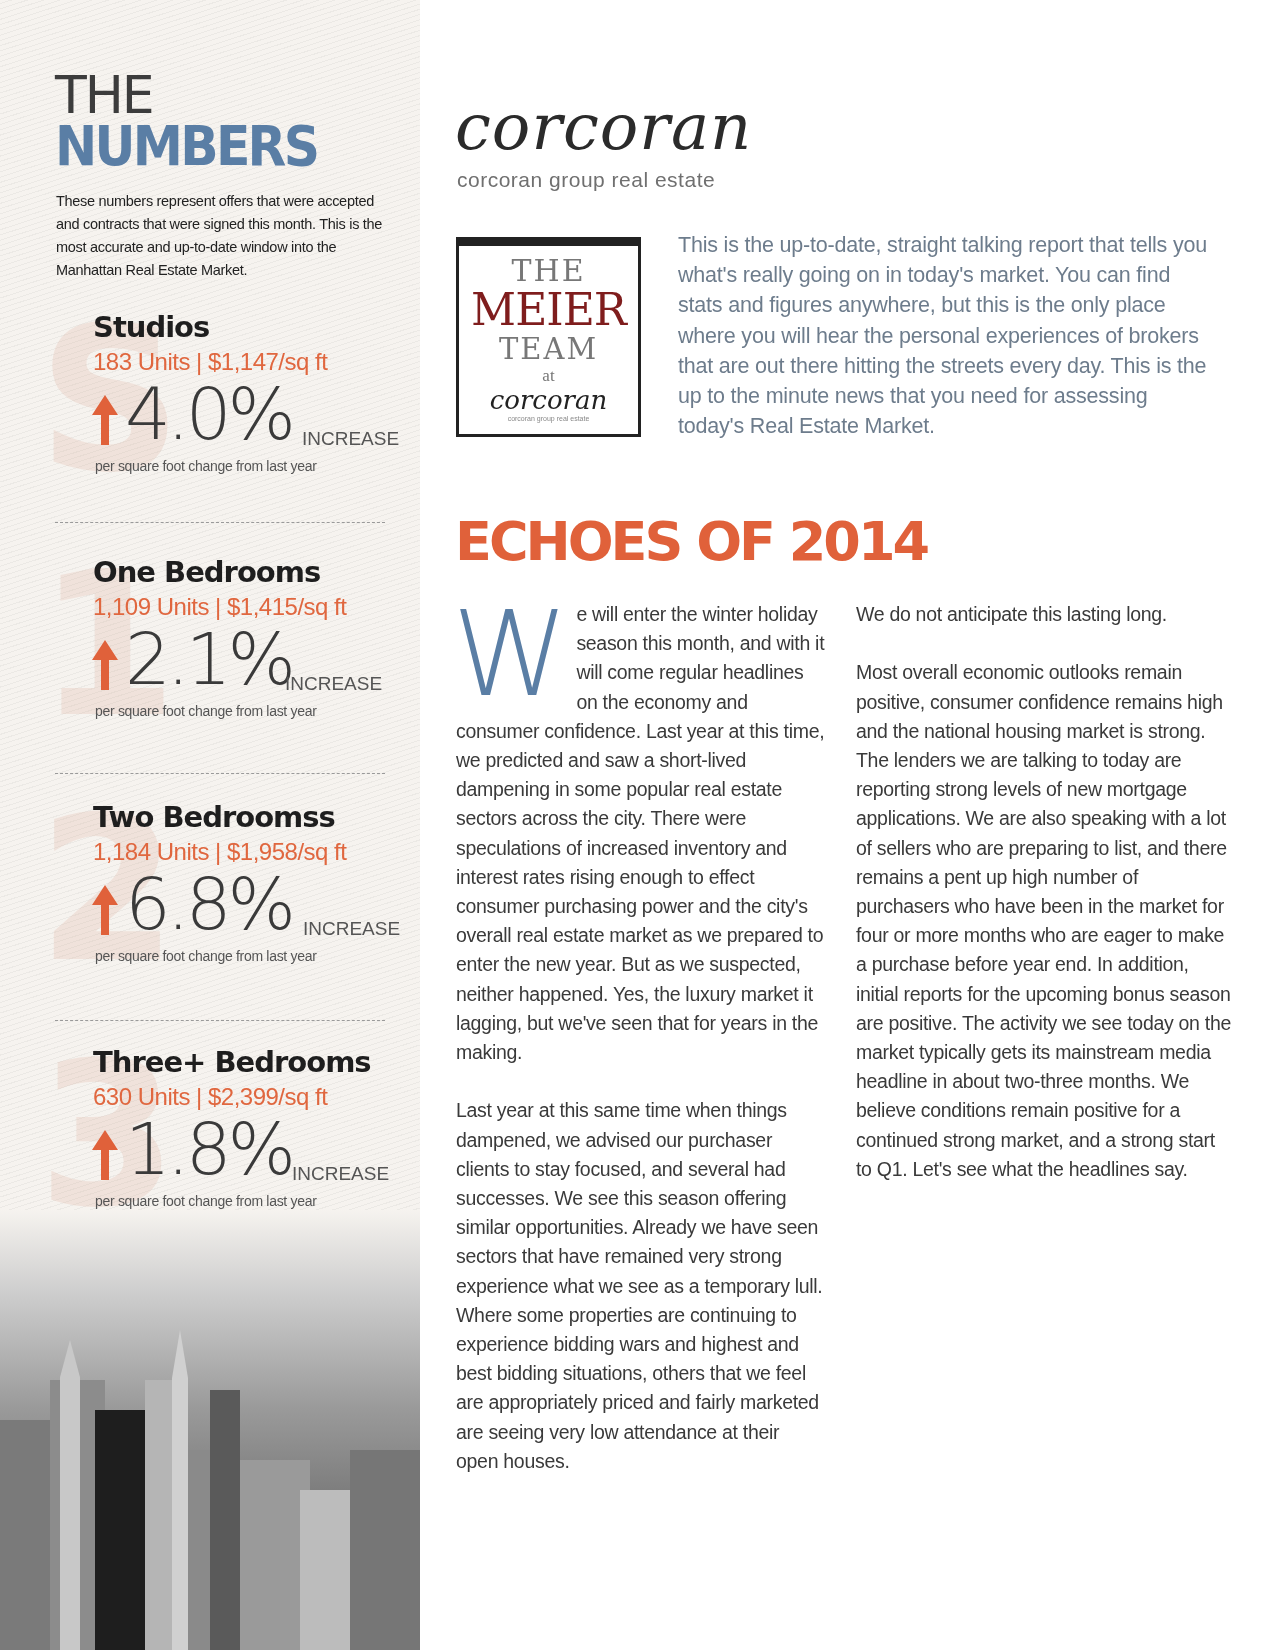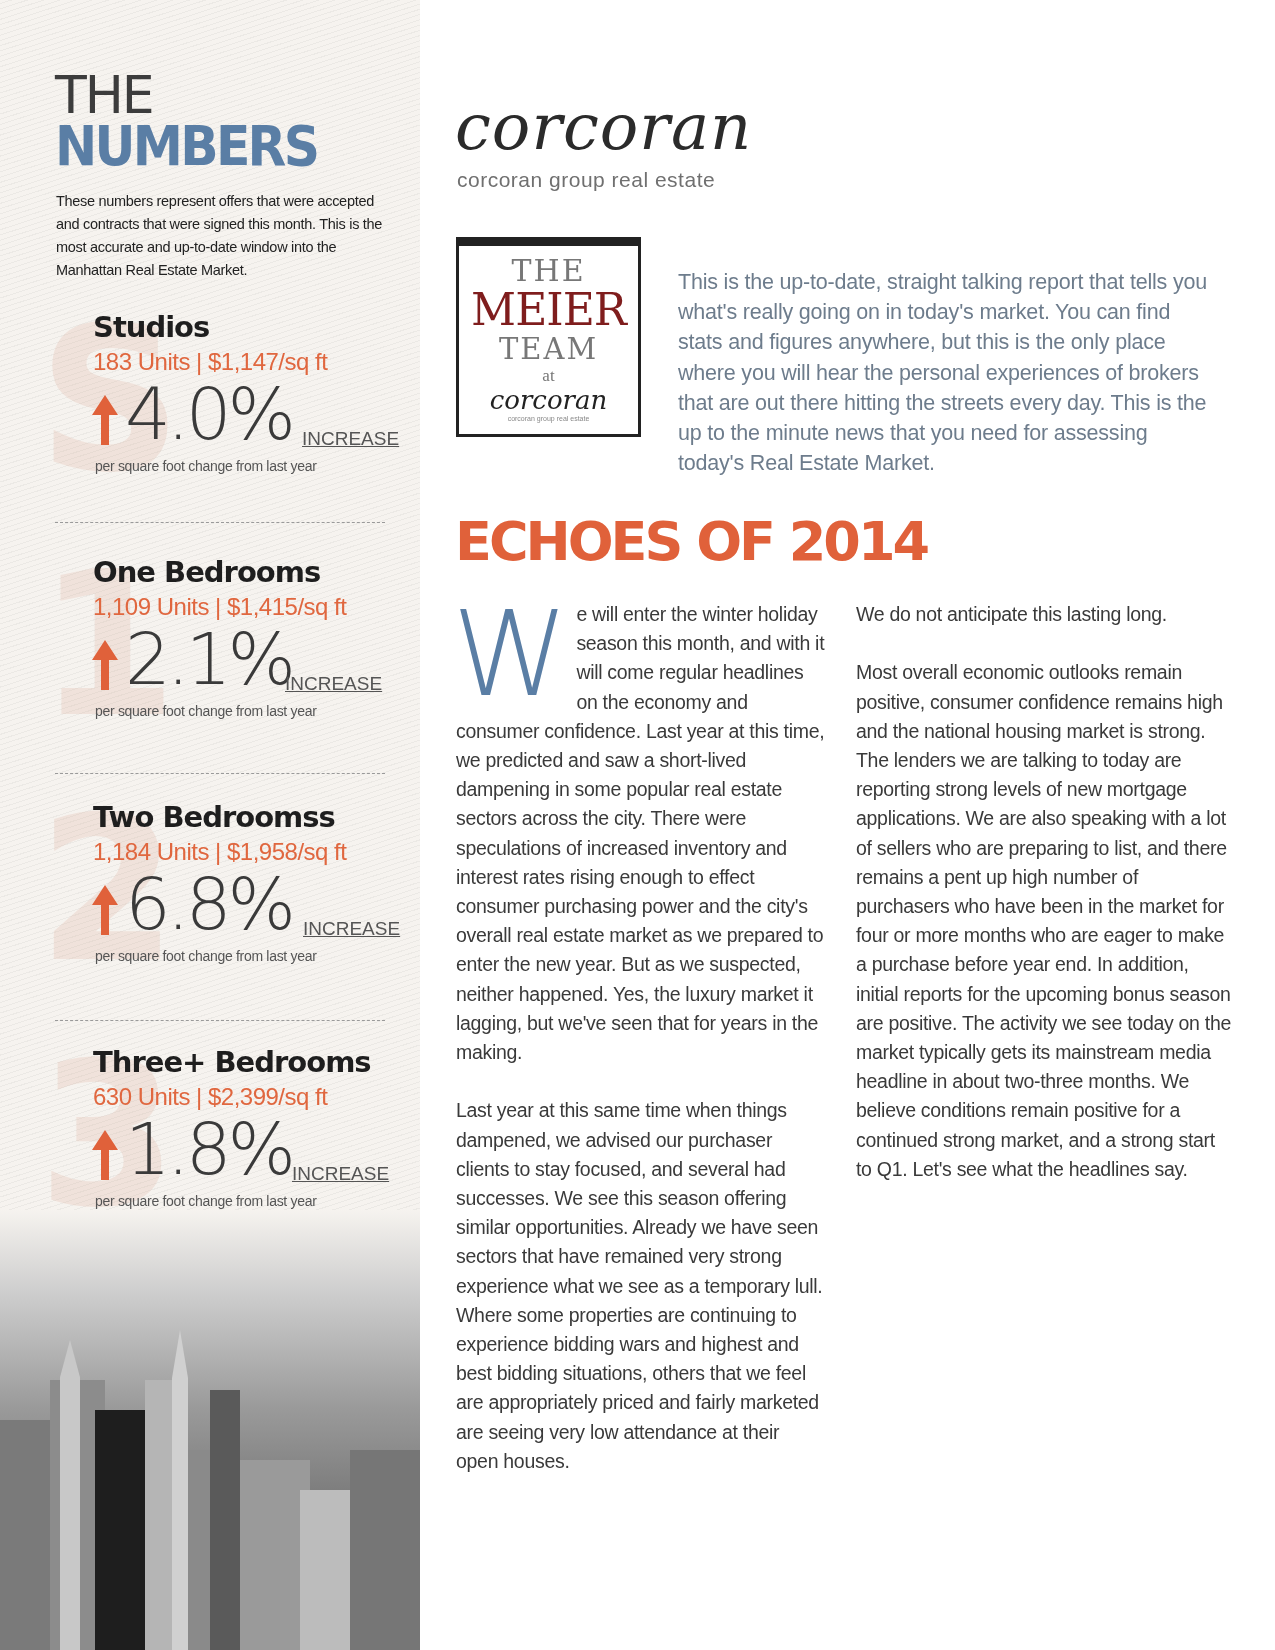--- a/index.html
+++ b/index.html
@@ -20,21 +20,21 @@
 
   .stat { position: absolute; left: 0; width: 420px; height: 230px; }
   .stat .ghost {
     position: absolute; left: 38px; top: 0; font-family: "DejaVu Sans", sans-serif; font-weight: 700;
     font-size: 200px; line-height: 1; color: rgba(220,170,150,0.22);
   }
   .stat .name { position: absolute; left: 93px; top: 10px; font-family: "DejaVu Sans", sans-serif; font-weight: 700; font-size: 29px; color: #1e1e1e; letter-spacing: -1px; }
   .stat .units { position: absolute; left: 93px; top: 48px; font-size: 24px; color: #e0673f; letter-spacing: -0.5px; }
   .stat .arrow { position: absolute; left: 92px; top: 95px; width: 26px; height: 50px; }
   .stat .pct { position: absolute; left: 125px; top: 78px; font-family: "DejaVu Sans", sans-serif; font-weight: 200; font-size: 72px; color: #3a3a3a; letter-spacing: -4px; line-height: 1; }
-  .stat .inc { position: absolute; top: 128px; font-size: 19px; color: #555; letter-spacing: 0; text-decoration: underline; }
+  .stat .inc { position: absolute; top: 128px; font-size: 19px; color: #555; letter-spacing: 0; }
   .stat .sub { position: absolute; left: 95px; top: 158px; font-size: 14px; color: #555; letter-spacing: -0.3px; }
   .divider { position: absolute; left: 55px; width: 330px; border-top: 1.5px dashed #9a9a9a; }
 
   .city {
     position: absolute; left: 0; top: 1210px; width: 420px; height: 440px;
     background: linear-gradient(180deg, rgba(246,243,239,1) 0%, #cfcfcf 18%, #9a9a9a 45%, #6d6d6d 75%, #5a5a5a 100%);
   }
   .city .bld { position: absolute; bottom: 0; }
 
   
@@ -42,21 +42,21 @@
   .logo-sub { position: absolute; left: 457px; top: 168px; font-size: 21px; color: #707070; letter-spacing: 0.5px; }
 
   .meier { position: absolute; left: 456px; top: 237px; width: 185px; height: 200px; border: 3px solid #222; border-top-width: 9px; background: #fff; text-align: center; }
   .meier .m1 { display: block; margin-top: 8px; font-family: "DejaVu Serif", serif; font-size: 30px; color: #777; letter-spacing: 2px; line-height: 34px; }
   .meier .m2 { display: block; font-family: "DejaVu Serif", serif; font-size: 44px; color: #7f1d1d; line-height: 44px; letter-spacing: -1px; }
   .meier .m3 { display: block; font-family: "DejaVu Serif", serif; font-size: 29px; color: #777; line-height: 34px; letter-spacing: 2px; }
   .meier .m4 { display: block; font-family: Liberation Serif, serif; font-size: 17px; color: #777; line-height: 20px; }
   .meier .m5 { display: block; font-family: "DejaVu Serif", serif; font-style: italic; font-size: 26px; color: #222; line-height: 28px; }
   .meier .m6 { display: block; font-size: 7px; color: #888; line-height: 10px; }
 
-  .intro { position: absolute; left: 678px; top: 230px; width: 535px; font-size: 21.5px; line-height: 30.2px; color: #6d7c8c; letter-spacing: -0.2px; margin-top: 37px; }
+  .intro { position: absolute; left: 678px; top: 230px; width: 535px; font-size: 21.5px; line-height: 30.2px; color: #6d7c8c; letter-spacing: -0.2px; }
 
   .headline { position: absolute; left: 455px; top: 515px; font-family: "DejaVu Sans", sans-serif; font-weight: 700; font-size: 54px; color: #e0613a; letter-spacing: -3px; line-height: 1; text-align: right; }
 
   .col { position: absolute; font-size: 19.5px; line-height: 29.2px; color: #3a3a3a; letter-spacing: -0.3px; }
   .col p { margin-bottom: 29.2px; }
   .col1 { left: 456px; top: 600px; width: 370px; }
   .col2 { left: 856px; top: 600px; width: 375px; }
   .dropcap { float: left; font-family: "DejaVu Sans", sans-serif; font-weight: 200; font-size: 118px; line-height: 100px; color: #5a7ea5; margin: 4px 8px 0 -4px; height: 110px; }
 </style>
 </head>

